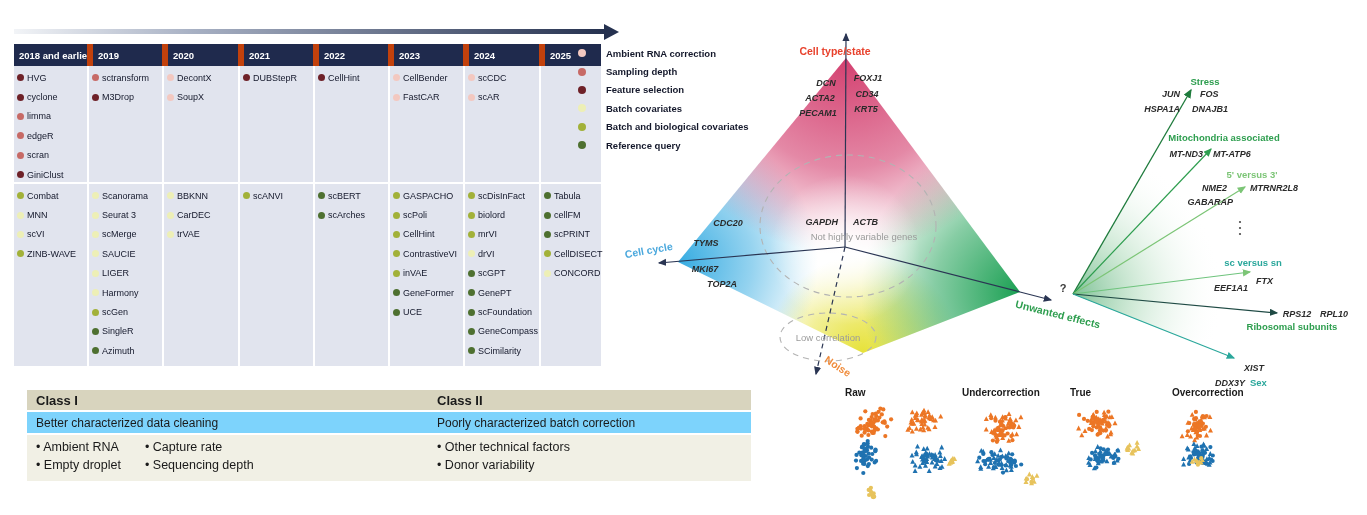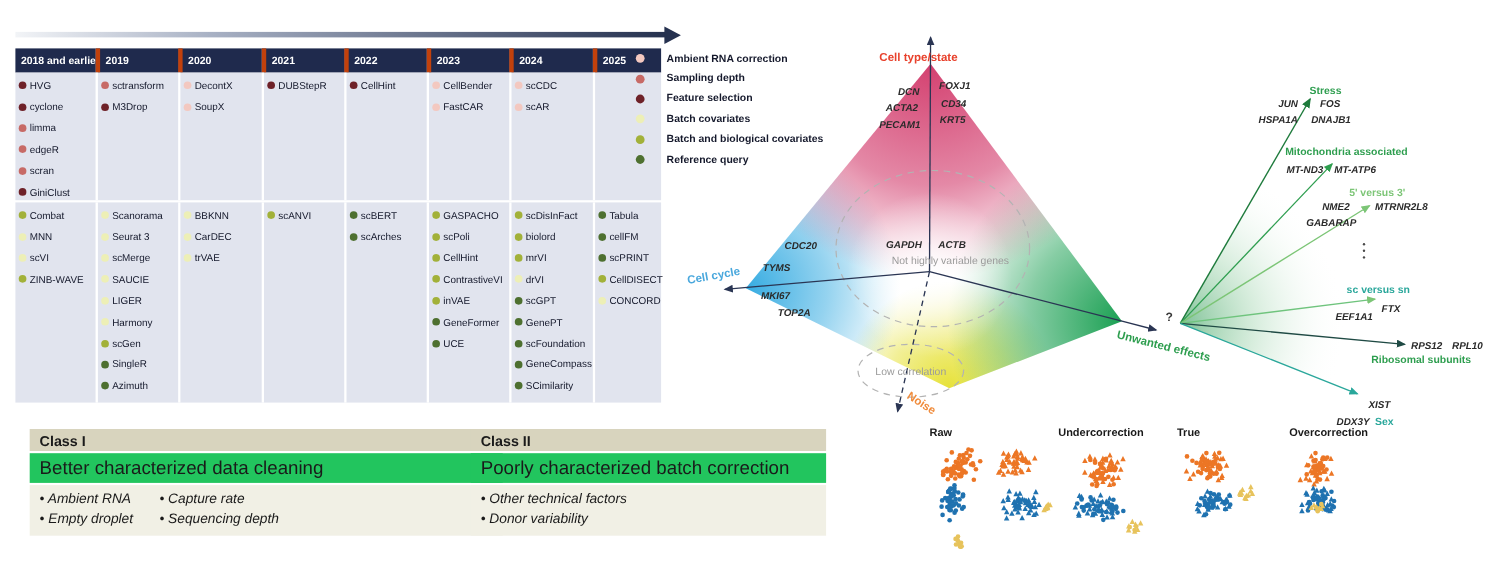--- a/index.html
+++ b/index.html
@@ -9,45 +9,45 @@
   
   #arrow-shaft{position:absolute;left:14px;top:29px;width:592px;height:5px;
     background:linear-gradient(90deg,#F2F4F7 0%,#A8B1C4 30%,#25314F 100%);}
   #arrow-head{position:absolute;left:604px;top:24px;width:0;height:0;
     border-left:15px solid #25314F;border-top:8px solid transparent;border-bottom:8px solid transparent;}
 
   
   #tools-table{position:absolute;left:14px;top:44px;}
   .t-grid{display:grid;grid-template-columns:73px 75px 76px 75px 75px 75px 76px 62px;}
   #thead .cell{background:#1F2A4D;color:#fff;font-size:9.5px;font-weight:bold;
-    padding:6px 0 5px 5px;border-left:4px solid #c2410c;white-space:nowrap;}
+    padding:6px 0 5px 5px;border-left:6px solid #c2410c;white-space:nowrap;}
   #thead .cell:first-child{border-left:none;}
   .t-body .cell{background:#E1E4EE;border-left:2px solid #fff;padding:2px 0 13px 3px;box-sizing:border-box;}
   .t-body .cell:first-child{border-left:none;}
   #ttop .cell{height:116px;}
   #tbot .cell{height:182px;}
   #tdivider{height:2px;background:#fff;}
   .entry{display:flex;align-items:center;gap:3px;height:19.4px;font-size:9px;color:#14182B;white-space:nowrap;}
   .dot{width:7px;height:7px;border-radius:50%;flex:0 0 auto;}
 
   
   #legend{position:absolute;left:578px;top:44px;}
   .leg-row{display:flex;align-items:center;gap:20px;height:18.4px;font-size:9.5px;
     font-weight:600;color:#14182B;white-space:nowrap;}
   .leg-dot{width:8px;height:8px;border-radius:50%;flex:0 0 auto;}
 
   
   .class-box{position:absolute;top:390px;color:#1A1A1A;}
   #class1{left:27px;width:430px;}
   #class2{left:428px;width:323px;}
   .cb-head{background:#D8D4BE;font-weight:bold;font-size:13px;padding:3px 9px 2px;}
-  .cb-sub{background:#22c55e;font-size:17px;padding:4px 9px 3px;margin-top:2px;}
+  .cb-sub{background:#7dd3fc;font-size:12px;padding:4px 9px 3px;margin-top:2px;}
   .cb-bullets{background:#F1F0E5;padding:4px 9px 6px;margin-top:2px;display:flex;gap:24px;
     font-size:12.5px;line-height:1.42;}
-  .cb-col div{white-space:nowrap;font-style:italic;}
+  .cb-col div{white-space:nowrap;}
 
   
   #fig{position:absolute;left:0;top:0;}
   #fig text{font-family:"Liberation Sans",sans-serif;}
   .gene{font-size:9px;font-style:italic;font-weight:bold;fill:#2B2B2B;}
   .gray-note{fill:#9B9B9B;font-size:9.5px;}
   .scatter-label{font-size:10px;font-weight:600;fill:#1A1A1A;}
   .axis{stroke:#2A3553;stroke-width:1.2;fill:none;}
   .dashed{stroke:#B3B3B3;stroke-width:1.1;fill:none;stroke-dasharray:6 5;}
 </style>

